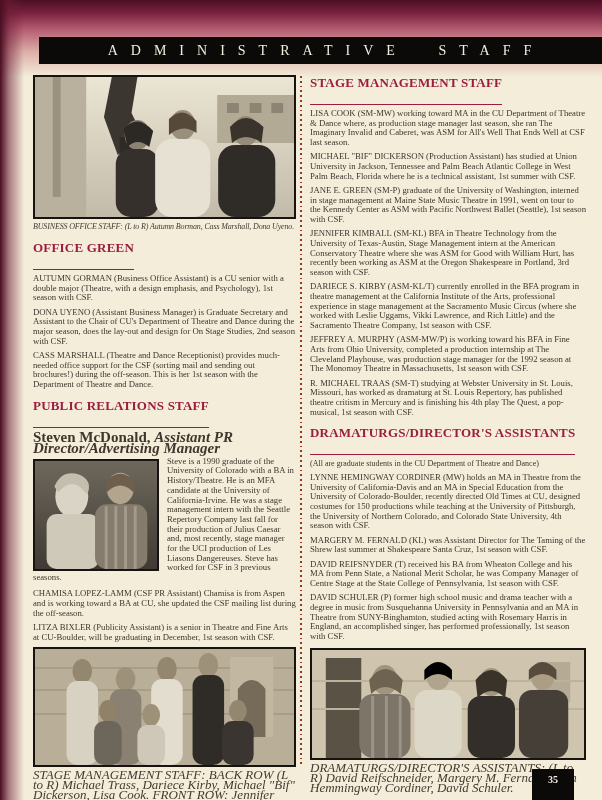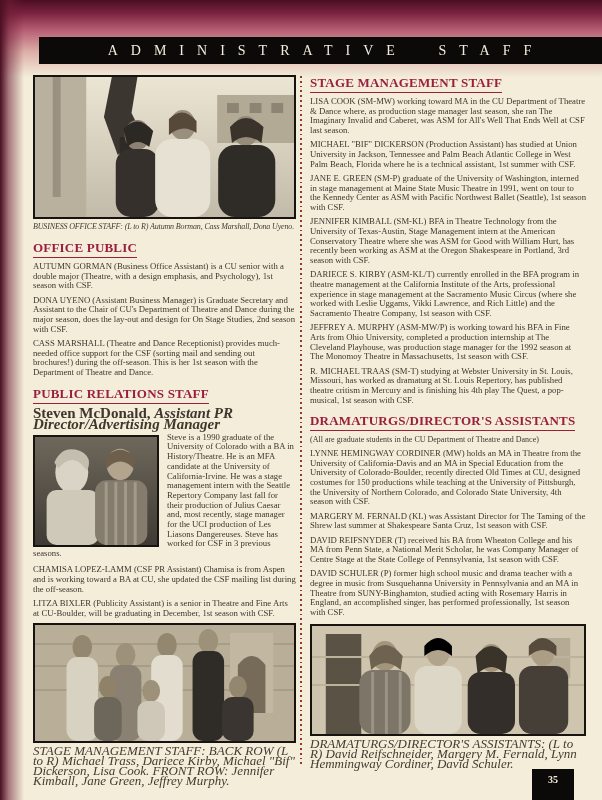--- a/index.html
+++ b/index.html
@@ -26,21 +26,21 @@
   .divider{
     position:absolute;left:300px;top:76px;width:2px;height:690px;
     background:repeating-linear-gradient(180deg,#94382a 0 1.8px,rgba(0,0,0,0) 1.8px 4.8px);
   }
   .col{position:absolute;top:75px;}
   .col-left{left:33px;width:263px;}
   .col-right{left:310px;width:276px;}
   h2{
     margin:8px 0 4px 0;font-size:13px;font-weight:bold;color:#9b1e3e;letter-spacing:.2px;
   }
-  h2 .hu{display:inline-block;border-bottom:1.6px solid #9b1e3e;padding-bottom:1px;}
+  h2 .hu{display:inline-block;border-bottom:1.6px solid #9b1e3e;padding-bottom:13px;}
   p.body{
     margin:0 0 4.5px 0;font-size:8.7px;line-height:9.7px;text-align:left;
   }
   p.caption{
     margin:3px 0 0 0;font-size:13px;line-height:10px;font-style:italic;color:#453a31;
   }
   p.cap-tight{font-size:8px;letter-spacing:-.15px;white-space:nowrap;}
   p.subhead{margin:1px 0 3px 0;font-size:15px;line-height:11px;font-weight:bold;}
   p.subhead .sub-title{font-style:italic;}
   p.note{margin:0 0 4px 0;font-size:8px;line-height:9.5px;}
@@ -98,21 +98,21 @@
         <ellipse cx="150" cy="48" rx="13" ry="15" fill="#9a8f7d"></ellipse>
         <path d="M136 42 Q150 28 164 44 L164 56 Q150 46 136 58 Z" fill="#57493a"></path>
         <rect x="122" y="62" width="56" height="78" rx="17" fill="#e6e1d3"></rect>
         <ellipse cx="214" cy="54" rx="13" ry="15" fill="#978b79"></ellipse>
         <path d="M198 50 Q214 32 232 50 L230 66 Q214 54 200 66 Z" fill="#3a332c"></path>
         <rect x="186" y="68" width="58" height="72" rx="17" fill="#2f2b27"></rect>
       </svg>
     </div>
     <p class="caption cap-tight">BUSINESS OFFICE STAFF: (L to R) Autumn Borman, Cass Marshall, Dona Uyeno.</p>
 
-    <h2><span class="hu">OFFICE PUBLIC</span></h2>
+    <h2><span class="hu">OFFICE GREEN</span></h2>
     <p class="body">AUTUMN GORMAN (Business Office Assistant) is a CU senior with a double major (Theatre, with a design emphasis, and Psychology), 1st season with CSF.</p>
     <p class="body">DONA UYENO (Assistant Business Manager) is Graduate Secretary and Assistant to the Chair of CU's Department of Theatre and Dance during the major season, does the lay-out and design for On Stage Studies, 2nd season with CSF.</p>
     <p class="body">CASS MARSHALL (Theatre and Dance Receptionist) provides much-needed office support for the CSF (sorting mail and sending out brochures!) during the off-season. This is her 1st season with the Department of Theatre and Dance.</p>
 
     <h2 class="mt8"><span class="hu">PUBLIC RELATIONS STAFF</span></h2>
     <p class="subhead">
       <span class="sub-name">Steven McDonald,</span>
       <span class="sub-title">Assistant PR Director/Advertising Manager</span>
     </p>
 

